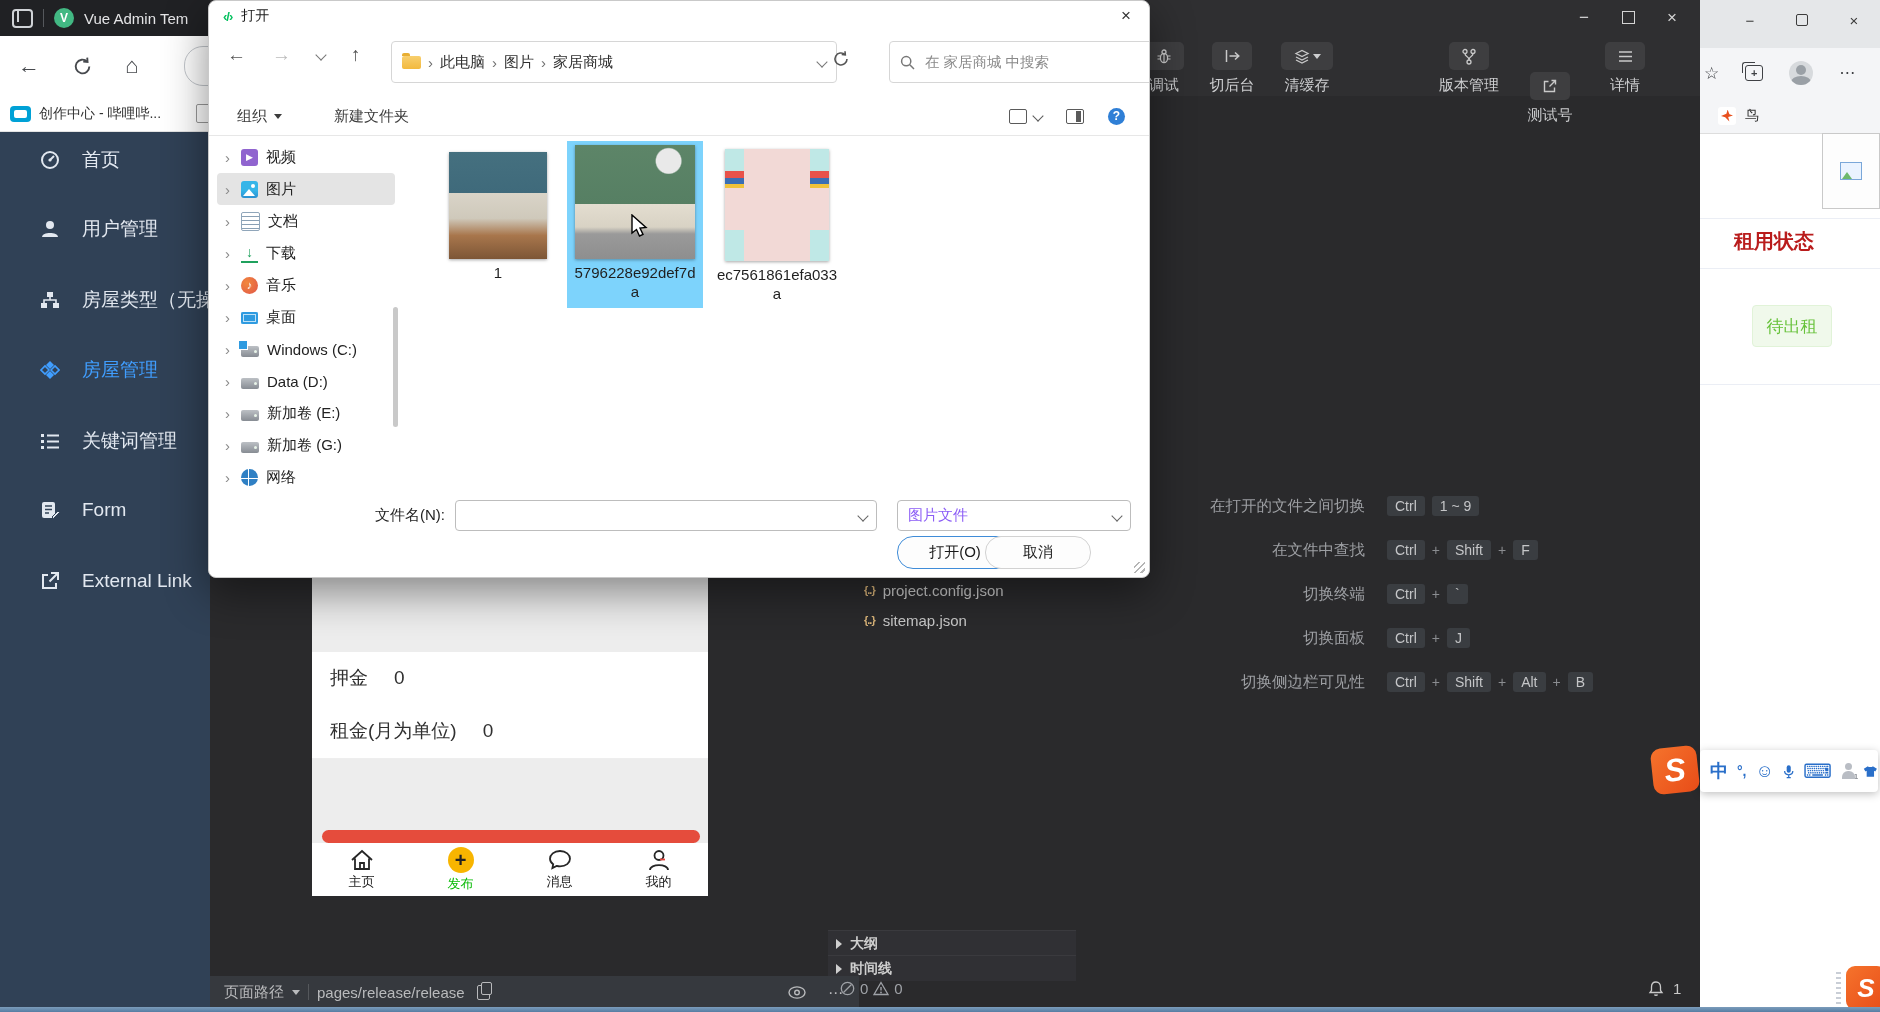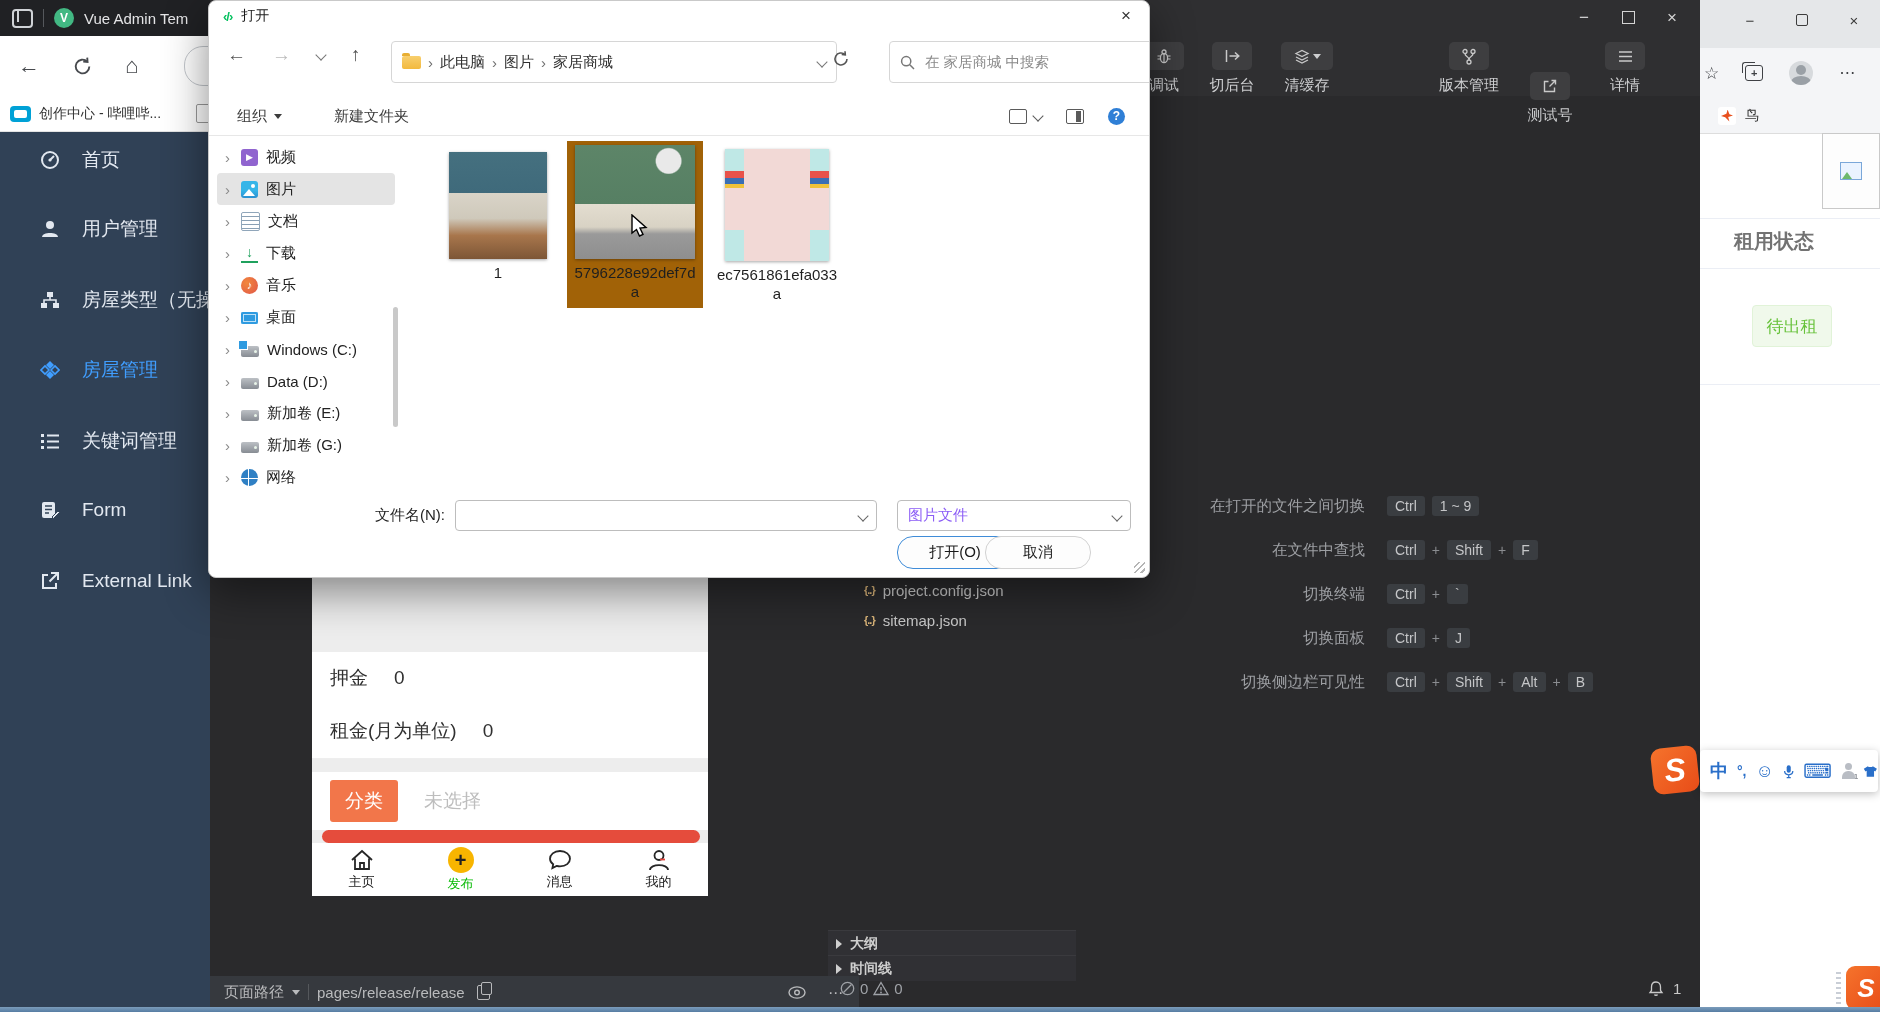--- a/index.html
+++ b/index.html
@@ -139,21 +139,21 @@
   .thumb{box-shadow:0 1px 3px rgba(0,0,0,.35);}
   .thumb1{width:98px;height:107px;background:
       linear-gradient(180deg,#45707f 0%,#3f6a7b 38%,#d9d4c8 38%,#cfc9bb 62%,#a8764c 78%,#7d5636 100%);}
   .thumb2{width:120px;height:114px;background:
       radial-gradient(circle at 78% 14%, #e9e9e9 0 9%, transparent 10%),
       linear-gradient(180deg,#5d8568 0%,#567f63 52%,#e3ddd0 52%,#d8d2c4 72%,#9a9a9a 78%,#8e8e8e 100%);}
   .thumb3{width:104px;height:112px;background:
       linear-gradient(90deg,transparent 18%,#f2d9d6 18% 82%,transparent 82%),
       linear-gradient(180deg,#bfe8e6 20%,#e8524a 20% 26%,#3a6fb5 26% 31%,#f0c23a 31% 35%,#f2d9d6 35% 72%,#bfe8e6 72%);
       background-color:#bfe8e6;}
-  .fsel{background:#a16207;}
+  .fsel{background:#7dd3fc;}
 
   
   .dfoot-lbl{position:absolute;left:166px;top:505px;font-size:15px;color:#1f1f1f;}
   .combo{position:absolute;height:29px;border:1px solid #bdbdbd;border-radius:4px;background:#fff;display:flex;align-items:center;}
   .combo input{border:none;outline:none;flex:1;height:100%;font-size:15px;padding:0 8px;font-family:inherit;background:transparent;}
   .combo .chev-dn{margin-right:9px;border-color:#666;}
   .combo-txt{flex:1;font-size:15px;color:#8b5cf6;padding-left:10px;}
   .dbtn{position:absolute;top:535px;height:31px;border-radius:16px;background:#fdfdfd;border:1px solid #d2d2d2;
         font-size:15px;color:#1a1a1a;display:flex;align-items:center;justify-content:center;cursor:pointer;}
   .dbtn.primary{border:1.5px solid #3f8cd8;}
@@ -174,21 +174,21 @@
   .br-bm{position:absolute;left:0;top:98px;width:180px;height:35px;background:#f4f5f7;border-bottom:1px solid #dddddd;
          display:flex;align-items:center;gap:9px;padding-left:18px;}
   .bird-ic{width:18px;height:18px;background:#fff;border-radius:3px;position:relative;flex:none;}
   .bird-ic::after{content:"";position:absolute;left:3px;top:3px;width:12px;height:12px;background:#e8501e;
                   clip-path:polygon(0 55%,45% 35%,55% 0,70% 40%,100% 50%,60% 62%,70% 100%,35% 65%);}
   .imgph{position:absolute;left:122px;top:133px;width:56px;height:74px;border:1px solid #c9c9c9;background:#fdfdfd;
          display:flex;align-items:center;justify-content:center;}
   .imgph-ic{width:20px;height:16px;border:1.5px solid #7aa7d9;background:#eaf3ff;position:relative;}
   .imgph-ic::after{content:"";position:absolute;left:1px;bottom:0;width:0;height:0;border-left:5px solid transparent;border-right:5px solid transparent;border-bottom:7px solid #6cb86c;}
   .pg-line{position:absolute;left:0;width:180px;height:1px;background:#ebeef5;}
-  .rent-hdr{position:absolute;left:0;top:228px;width:148px;text-align:center;font-size:20px;font-weight:bold;color:#737373;}
+  .rent-hdr{position:absolute;left:0;top:228px;width:148px;text-align:center;font-size:20px;font-weight:bold;color:#b91c1c;}
   .rent-badge{position:absolute;left:52px;top:305px;width:78px;height:40px;background:#f0f9eb;border:1px solid #e1f3d8;border-radius:4px;
               color:#67c23a;font-size:17px;display:flex;align-items:center;justify-content:center;}
 
   
   #sogou-bar{left:1700px;top:750px;width:178px;height:42px;background:#fff;border-radius:4px;box-shadow:0 2px 8px rgba(0,0,0,.25);
              display:flex;align-items:center;gap:9px;padding-left:10px;z-index:60;}
   .sg-logo{position:absolute;left:1652px;top:747px;width:46px;height:46px;background:linear-gradient(135deg,#f5732c,#e84c18);
            border-radius:10px;transform:rotate(-6deg);color:#fff;font-size:32px;font-weight:bold;font-style:italic;
            display:flex;align-items:center;justify-content:center;z-index:61;}
   .sg-ic{color:#2a6fc9;font-size:18px;font-weight:bold;line-height:1;}
@@ -364,24 +364,20 @@
 
     <div id="phone" class="ab">
       <div class="ph-row" style="top:74px;height:51px;">
         <span>押金</span>
         <span>0</span>
       </div>
       <div class="ph-row" style="top:125px;height:55px;">
         <span>租金(月为单位)</span>
         <span>0</span>
       </div>
-      <div class="ph-row" style="top:194px;height:58px;border-bottom:none;">
-        <span class="cat-btn">分类</span>
-        <span class="cat-val">未选择</span>
-      </div>
       <div class="red-bar"></div>
       <div id="ph-tabbar">
         <div class="ph-tab">
           <svg width="24" height="22" viewBox="0 0 24 22">
               <path d="M2 11 L12 2 L22 11 M5 9.5 V20 H19 V9.5 M10 20 V14 H14 V20" fill="none" stroke="#262626" stroke-width="1.8"></path>
             </svg>
           <span class="ph-tab-lbl">主页</span>
         </div>
         <div class="ph-tab active">
           <span class="pub-circ">+</span>

